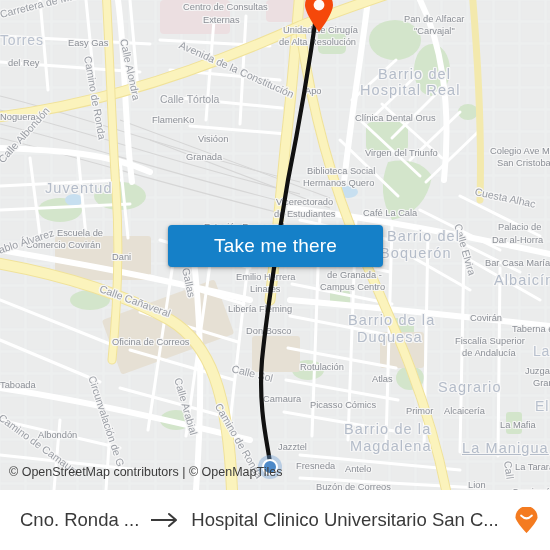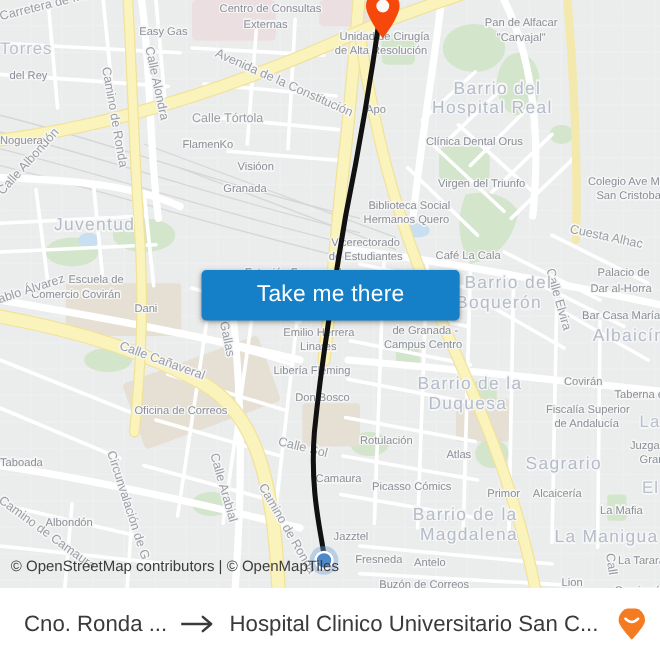--- a/index.html
+++ b/index.html
@@ -359,21 +359,21 @@
 
       <g fill="none" stroke="#f3e9ad" stroke-width="7" stroke-linecap="round">
         <path d="M472 -10 C 478 60, 482 130, 480 200"></path>
       </g>
     </svg>
 
     <div id="map-labels">
         <div class="lbl street" style="left: 0px; top: 8px; transform: rotate(-14deg);">Carretera de Málaga</div>
         <div class="lbl hood2" style="left: 0px; top: 32px;">Torres</div>
         <div class="lbl poi" style="left: 8px; top: 58px;">del Rey</div>
-        <div class="lbl poi" style="left: 68px; top: 21px; margin-left: 48px;">Easy Gas</div>
+        <div class="lbl poi" style="left: 68px; top: 38px;">Easy Gas</div>
         <div class="lbl street" style="left: 88px; top: 50px; transform: rotate(80deg);">Camino de Ronda</div>
         <div class="lbl street" style="left: 124px; top: 33px; transform: rotate(78deg);">Calle Alondra</div>
         <div class="lbl street" style="left: 180px; top: 38px; transform: rotate(24deg);">Avenida de la Constitución</div>
         <div class="lbl poi" style="left: 183px; top: 2px;">Centro de Consultas</div>
         <div class="lbl poi" style="left: 203px; top: 15px;">Externas</div>
         <div class="lbl poi" style="left: 283px; top: 25px;">Unidad de Cirugía</div>
         <div class="lbl poi" style="left: 279px; top: 37px;">de Alta Resolución</div>
         <div class="lbl poi" style="left: 305px; top: 86px;">Apo</div>
         <div class="lbl poi" style="left: 404px; top: 14px;">Pan de Alfacar</div>
         <div class="lbl poi" style="left: 414px; top: 26px;">"Carvajal"</div>
@@ -431,21 +431,21 @@
         <div class="lbl poi" style="left: 525px; top: 366px;">Juzgad</div>
         <div class="lbl poi" style="left: 533px; top: 378px;">Gran</div>
         <div class="lbl hood2" style="left: 535px; top: 398px;">El</div>
         <div class="lbl poi" style="left: 263px; top: 394px;">Camaura</div>
         <div class="lbl poi" style="left: 310px; top: 400px;">Picasso Cómics</div>
         <div class="lbl poi" style="left: 406px; top: 406px;">Primor</div>
         <div class="lbl poi" style="left: 444px; top: 406px;">Alcaicería</div>
         <div class="lbl hood" style="left: 344px; top: 421px;">Barrio de la</div>
         <div class="lbl hood" style="left: 350px; top: 438px;">Magdalena</div>
         <div class="lbl poi" style="left: 500px; top: 420px;">La Mafia</div>
-        <div class="lbl hood" style="left: 462px; top: 440px;">La Manigua</div>
+        <div class="lbl hood" style="left: 462px; top: 440px; text-decoration: underline;">La Manigua</div>
         <div class="lbl street" style="left: 218px; top: 398px; transform: rotate(60deg);">Camino de Ronda</div>
         <div class="lbl street" style="left: 178px; top: 372px; transform: rotate(74deg);">Calle Arabial</div>
         <div class="lbl poi" style="left: 278px; top: 442px;">Jazztel</div>
         <div class="lbl poi" style="left: 296px; top: 461px;">Fresneda</div>
         <div class="lbl poi" style="left: 345px; top: 464px;">Antelo</div>
         <div class="lbl poi" style="left: 316px; top: 482px;">Buzón de Correos</div>
         <div class="lbl poi" style="left: 468px; top: 480px;">Lion</div>
         <div class="lbl poi" style="left: 515px; top: 462px;">La Tarara</div>
         <div class="lbl poi" style="left: 512px; top: 487px;">Comisaría d</div>
         <div class="lbl street" style="left: 508px; top: 455px; transform: rotate(82deg);">Call</div>

